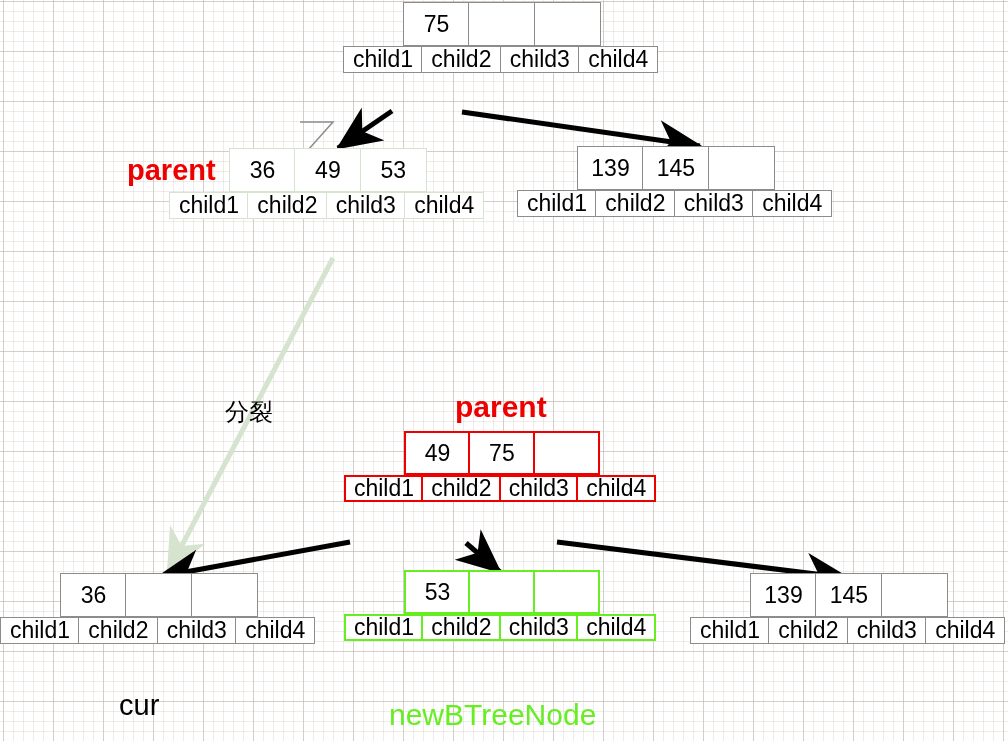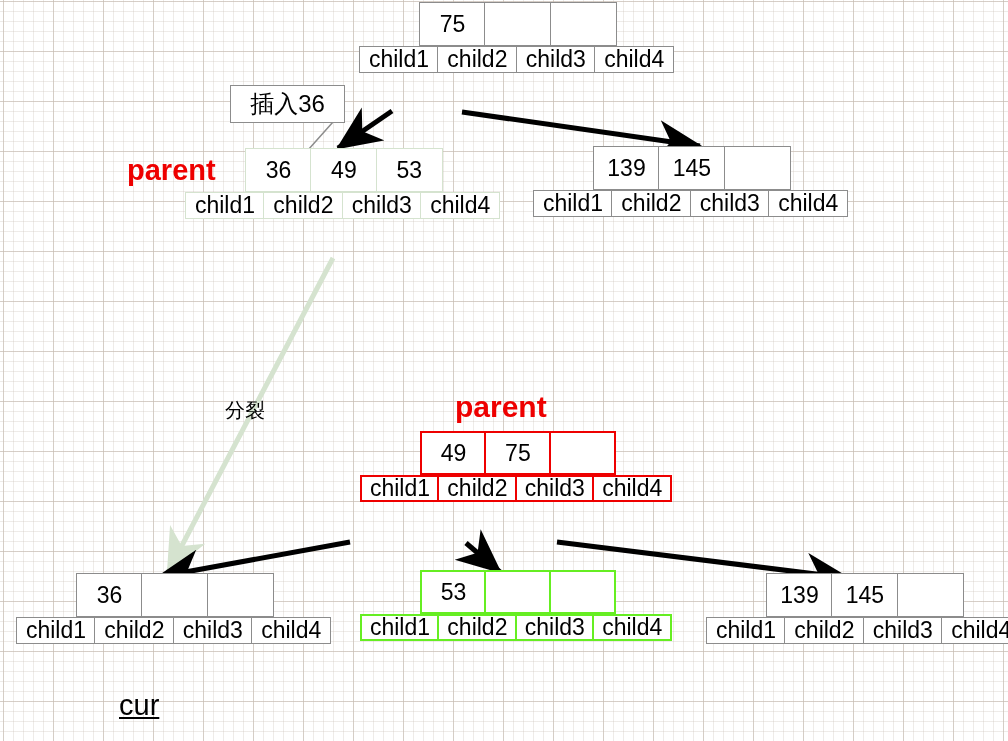--- a/index.html
+++ b/index.html
@@ -41,21 +41,20 @@
     pointer-events: none;
   }
 
   
   .btnode {
     position: absolute;
   }
   .cellrow {
     display: flex;
     position: absolute;
-    margin-left: 16px;
   }
   .cell {
     box-sizing: border-box;
     display: flex;
     align-items: center;
     justify-content: center;
     background: #ffffff;
     color: #000000;
     font-size: 23px;
     line-height: 1;
@@ -143,21 +142,20 @@
       <div class="cell"></div>
     </div>
     <div class="cellrow childrow b-gray" style="left:-60px; top:44px;">
       <div class="cell">child1</div>
       <div class="cell">child2</div>
       <div class="cell">child3</div>
       <div class="cell">child4</div>
     </div>
   </div>
 
-  <div class="callout" style="left:230px; top:85px; width:115px; height:38px;">插入36</div>
 
   <div class="btnode" style="left:229px; top:148px;">
     <div class="cellrow keyrow b-palegreen" style="left:0px; top:0px;">
       <div class="cell">36</div>
       <div class="cell">49</div>
       <div class="cell">53</div>
     </div>
     <div class="cellrow childrow b-palegreen" style="left:-60px; top:44px;">
       <div class="cell">child1</div>
       <div class="cell">child2</div>
@@ -175,21 +173,21 @@
       <div class="cell"></div>
     </div>
     <div class="cellrow childrow b-gray" style="left:-60px; top:44px;">
       <div class="cell">child1</div>
       <div class="cell">child2</div>
       <div class="cell">child3</div>
       <div class="cell">child4</div>
     </div>
   </div>
 
-  <div class="lbl lbl-cjk" style="left:225px; top:400px; font-size:20px;">分裂</div>
+  <div class="lbl lbl-cjk" style="left:225px; top:400px; font-size:24px;">分裂</div>
 
   <div class="btnode" style="left:404px; top:431px;">
     <div class="cellrow keyrow b-red" style="left:0px; top:0px;">
       <div class="cell">49</div>
       <div class="cell">75</div>
       <div class="cell"></div>
     </div>
     <div class="cellrow childrow b-red" style="left:-60px; top:44px;">
       <div class="cell">child1</div>
       <div class="cell">child2</div>
@@ -207,36 +205,37 @@
       <div class="cell"></div>
     </div>
     <div class="cellrow childrow b-gray" style="left:-60px; top:44px;">
       <div class="cell">child1</div>
       <div class="cell">child2</div>
       <div class="cell">child3</div>
       <div class="cell">child4</div>
     </div>
   </div>
 
-  <div class="lbl lbl-black" style="left:119px; top:691px; font-size:29px;text-decoration:underline;">cur</div>
+  <div class="lbl lbl-black" style="left:119px; top:691px; font-size:29px;">cur</div>
 
   <div class="btnode" style="left:404px; top:570px;">
     <div class="cellrow keyrow b-green" style="left:0px; top:0px;">
       <div class="cell">53</div>
       <div class="cell"></div>
       <div class="cell"></div>
     </div>
     <div class="cellrow childrow b-green" style="left:-60px; top:44px;">
       <div class="cell">child1</div>
       <div class="cell">child2</div>
       <div class="cell">child3</div>
       <div class="cell">child4</div>
     </div>
   </div>
 
+  <div class="lbl lbl-green" style="left:389px; top:700px; font-size:30px;">newBTreeNode</div>
 
   <div class="btnode" style="left:750px; top:573px;">
     <div class="cellrow keyrow b-gray" style="left:0px; top:0px;">
       <div class="cell">139</div>
       <div class="cell">145</div>
       <div class="cell"></div>
     </div>
     <div class="cellrow childrow b-gray" style="left:-60px; top:44px;">
       <div class="cell">child1</div>
       <div class="cell">child2</div>

